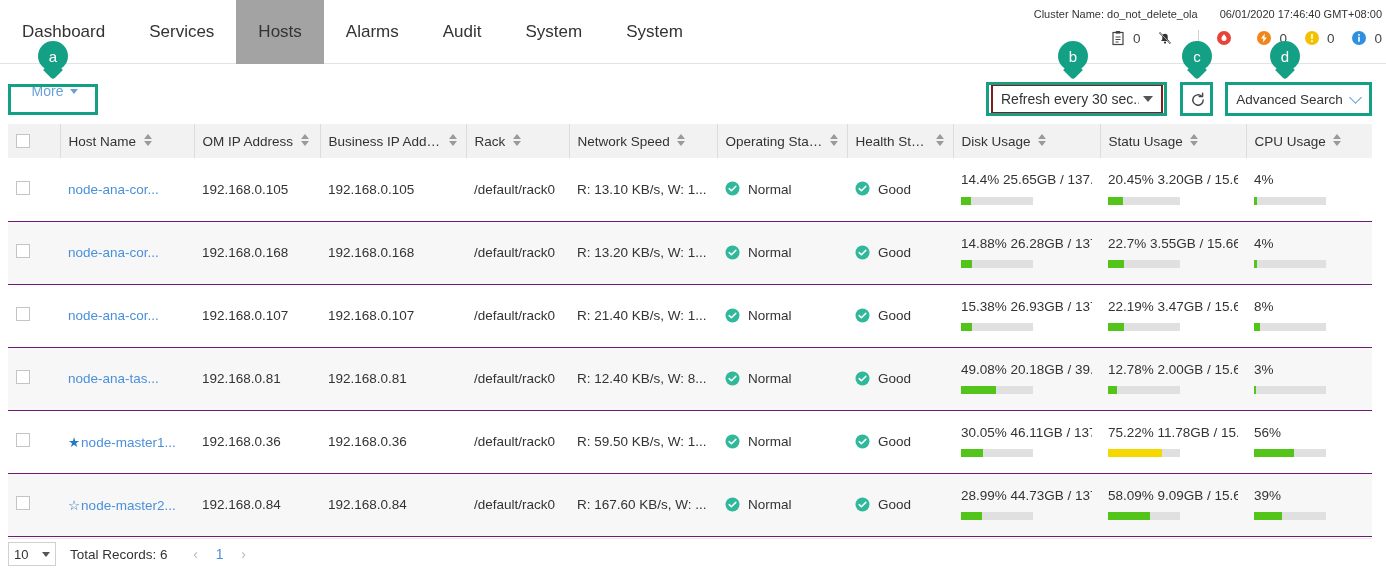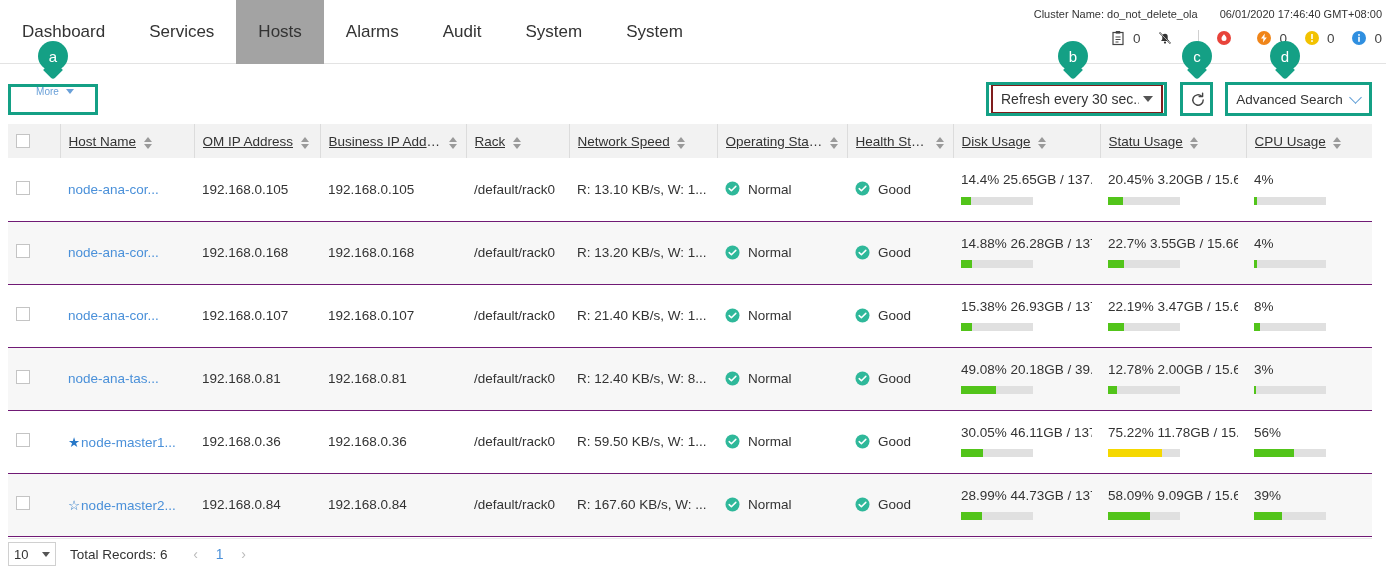--- a/index.html
+++ b/index.html
@@ -45,21 +45,21 @@
   .ico { width: 16px; height: 16px; display: inline-block; position: relative; }
   .ico svg { display: block; }
 
   
   .toolbar { position: absolute; left: 0; top: 64px; width: 1386px; height: 60px; }
 
   .more-btn {
     position: absolute; left: 8px; top: 20px;
     height: 14px; min-width: 78px;
     display: flex; align-items: center; justify-content: center;
-    font-size: 10px; color: #6aa0d8; cursor: pointer;
+    font-size: 14px; color: #6aa0d8; cursor: pointer;
     background: #fff;
     padding-left: 16px;
   }
   .caret-down {
     width: 0; height: 0; margin-left: 7px;
     border-left: 4.5px solid transparent; border-right: 4.5px solid transparent;
     border-top: 5px solid #6aa0d8;
   }
 
   .refresh-select {
@@ -135,21 +135,21 @@
   }
   table.grid { border-collapse: collapse; width: 1364px; table-layout: fixed; }
   table.grid thead th {
     background: #f2f2f2; height: 34px; padding: 0 8px;
     font-weight: normal; font-size: 13.5px; color: #333;
     border-right: 1px solid #dcdcdc;
     text-align: left; vertical-align: middle;
     white-space: nowrap; overflow: hidden;
   }
   table.grid thead th:last-child { border-right: none; }
-  .th-inner { display: flex; align-items: flex-end; text-decoration: underline; }
+  .th-inner { display: flex; align-items: flex-start; }
   .th-label { overflow: hidden; text-overflow: ellipsis; white-space: nowrap; }
   .sorter { margin-left: 7px; display: inline-block; width: 9px; flex: none; }
   .sorter i { display: block; width: 0; height: 0; margin: 0 auto; }
   .sorter .up {
     border-left: 4.5px solid transparent; border-right: 4.5px solid transparent;
     border-bottom: 5px solid #9a9a9a; margin-bottom: 2px;
   }
   .sorter .dn {
     border-left: 4.5px solid transparent; border-right: 4.5px solid transparent;
     border-top: 5px solid #9a9a9a;

